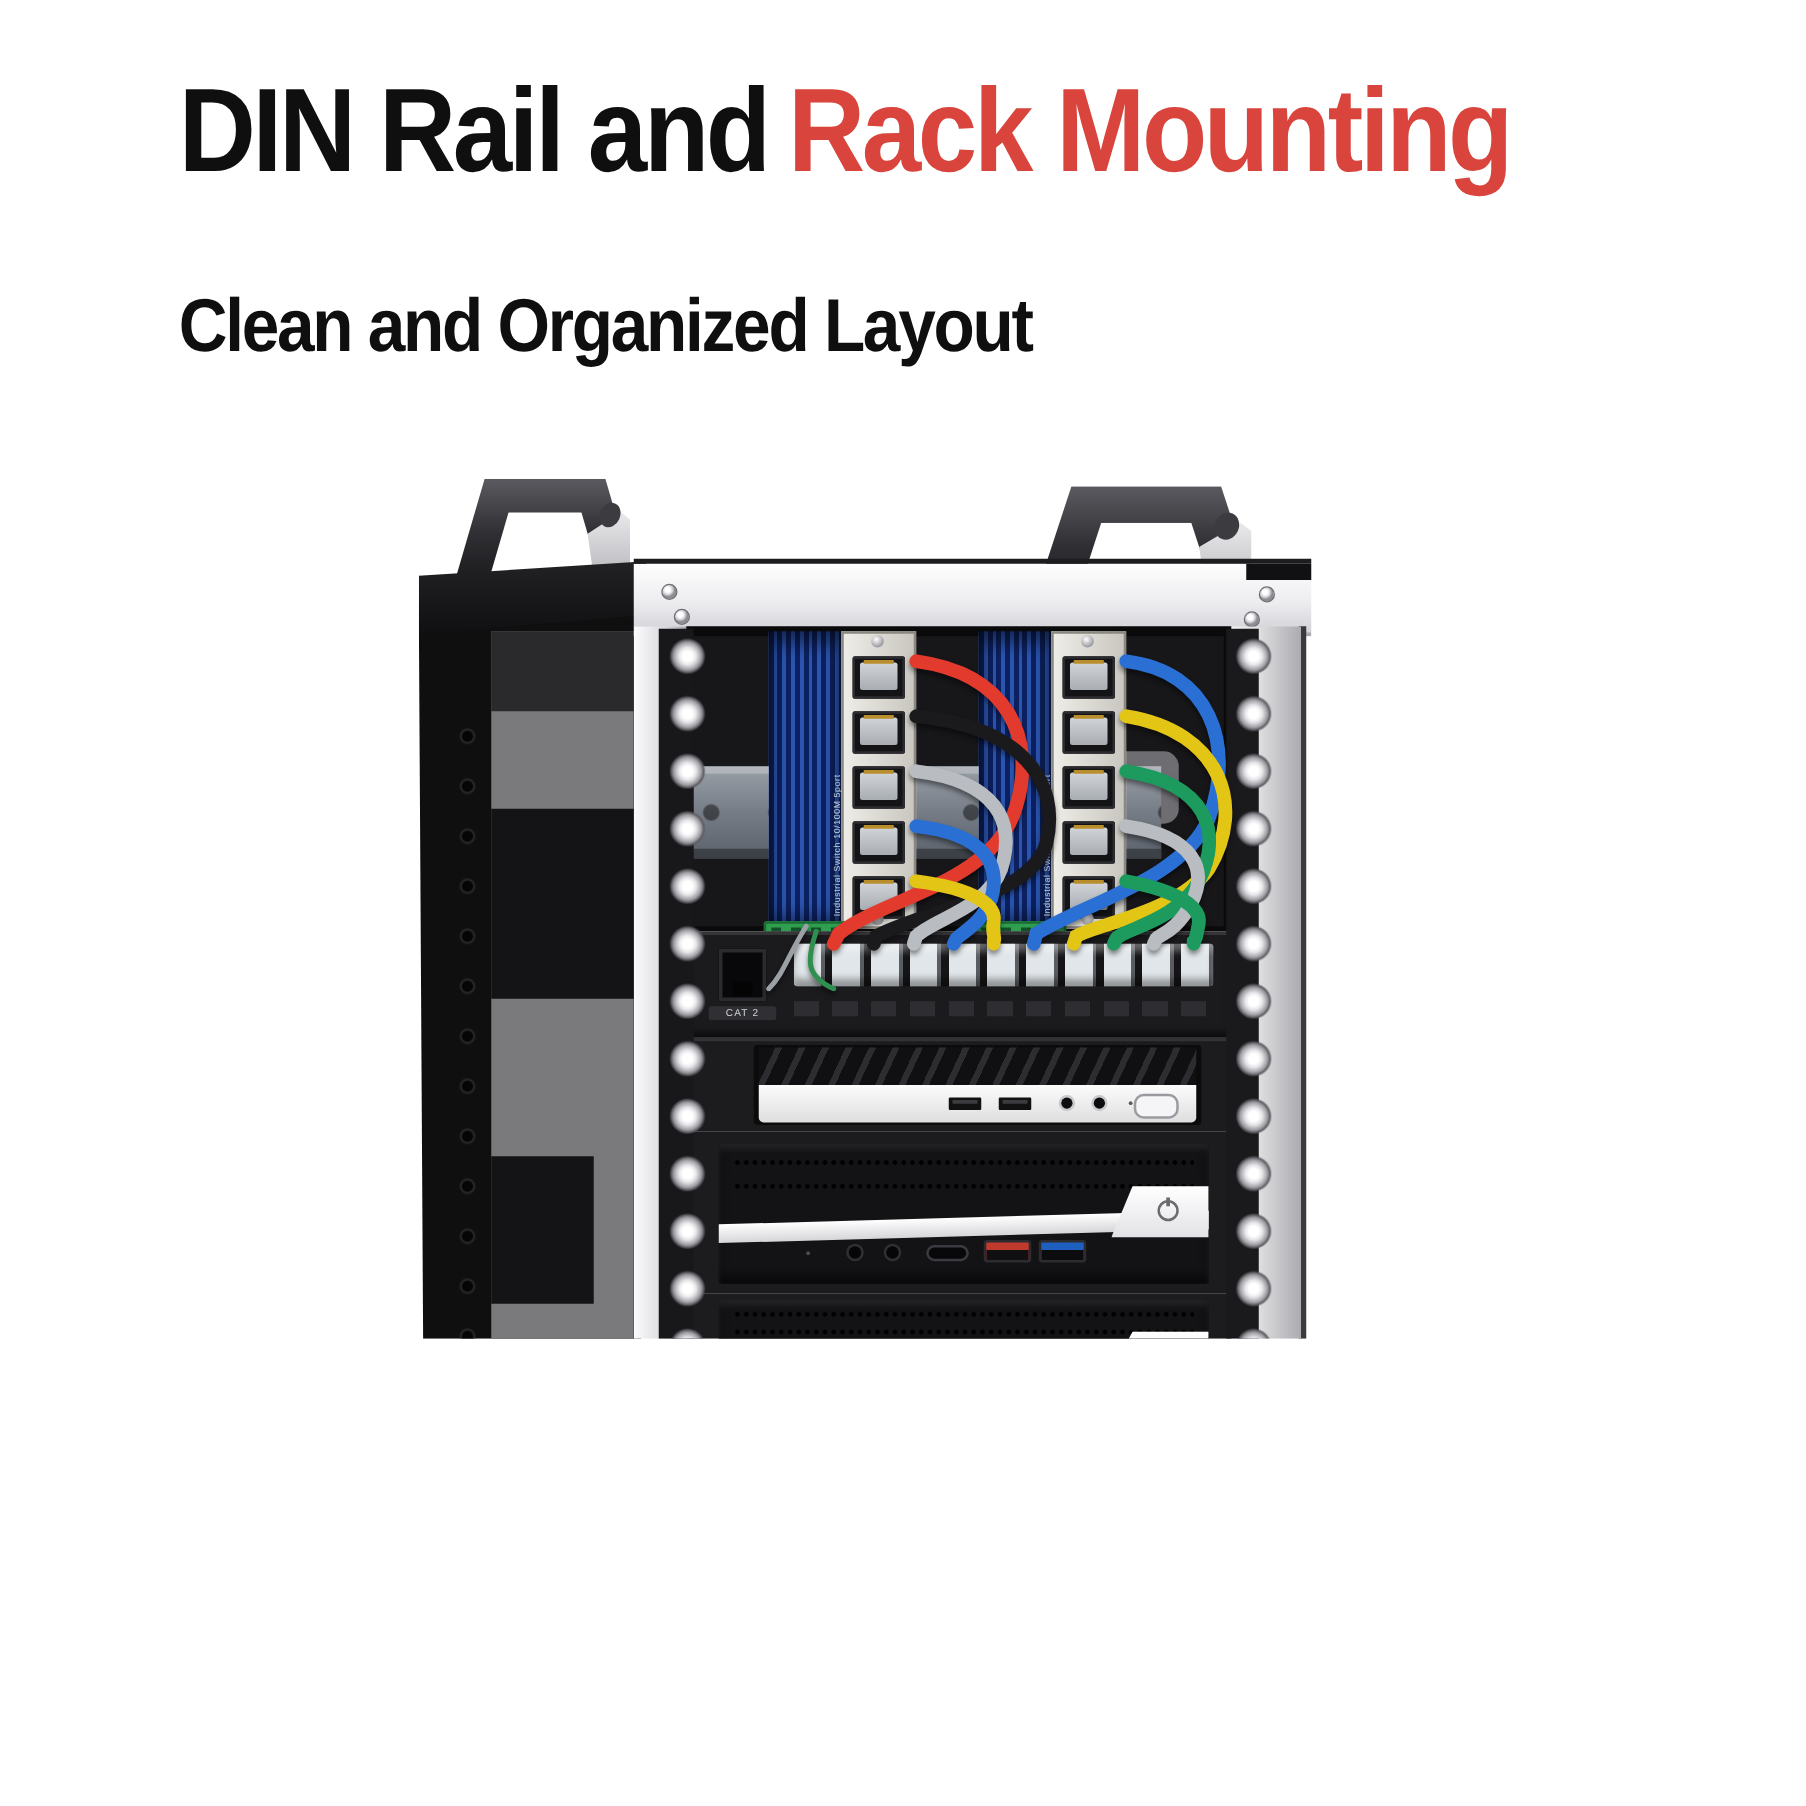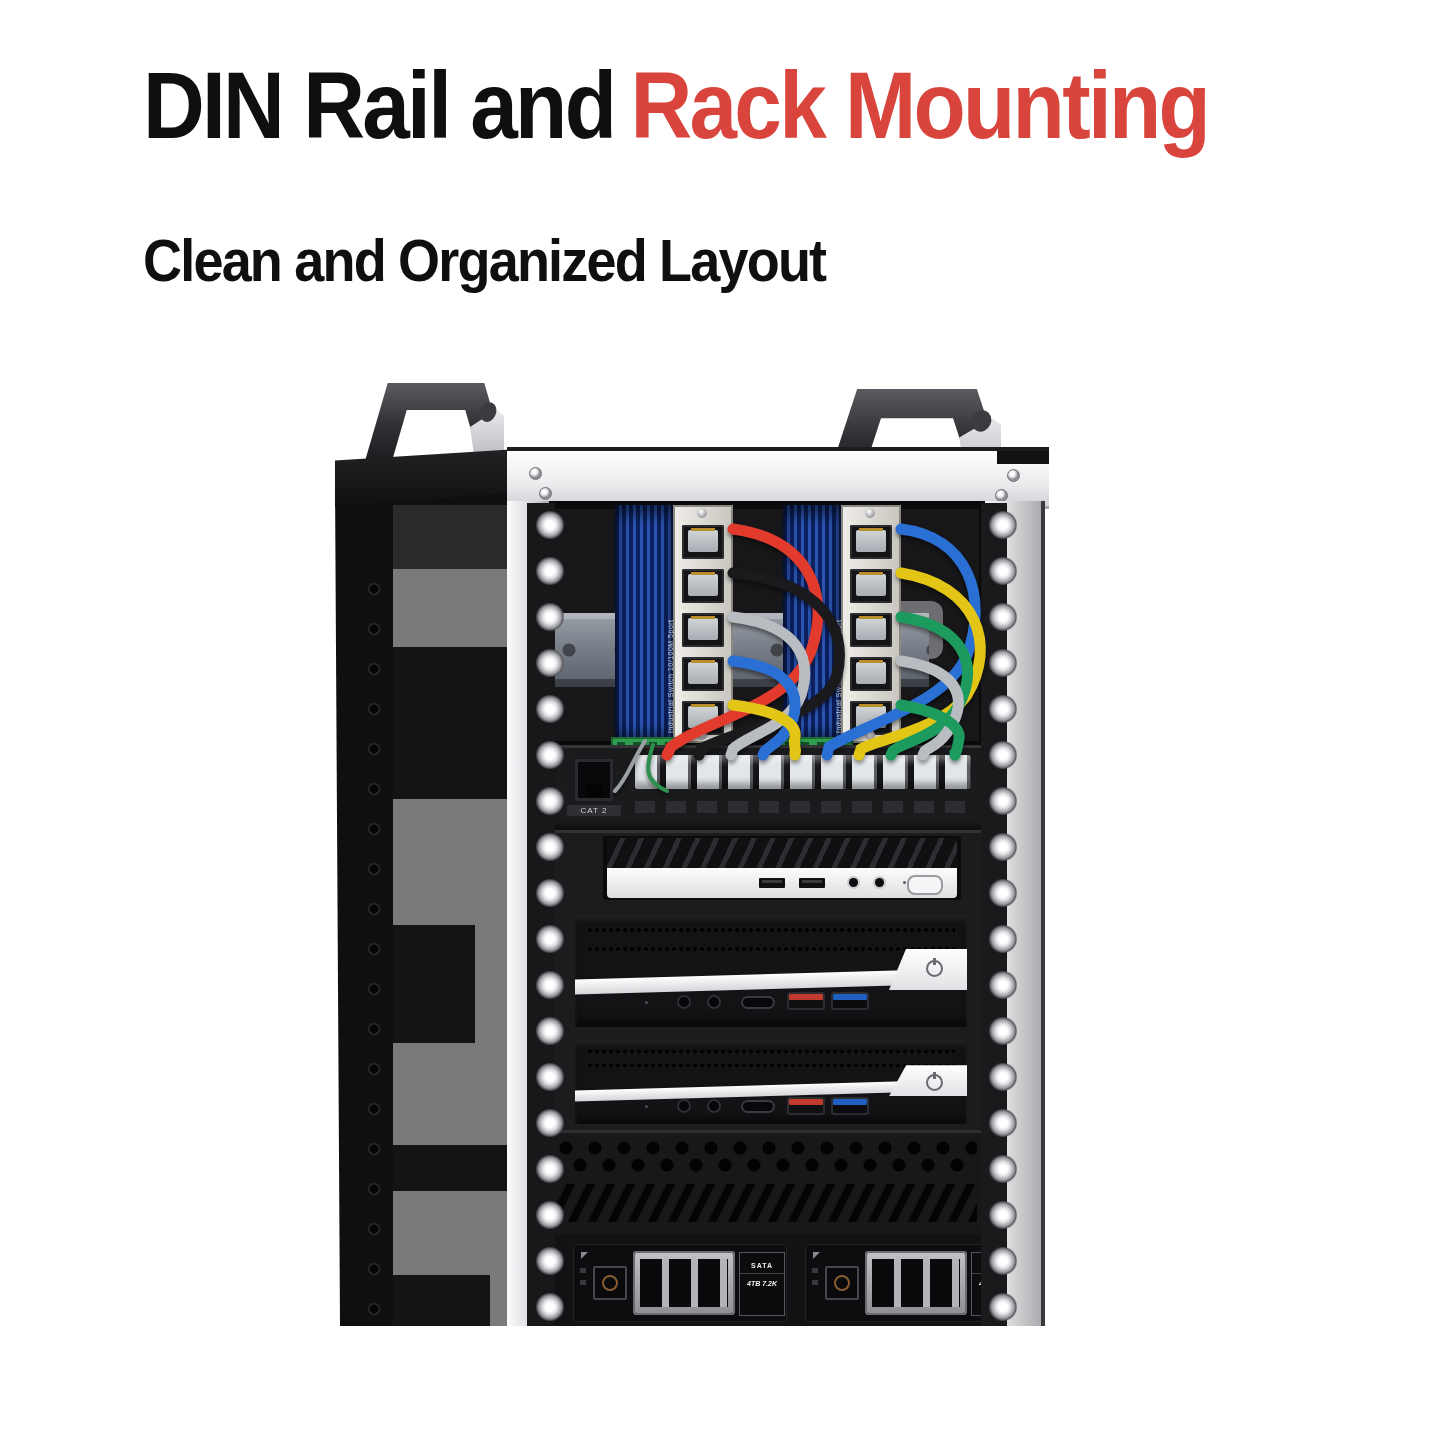--- a/index.html
+++ b/index.html
@@ -1,16 +1,16 @@
 <!DOCTYPE html>
 <html><head>
 <meta charset="utf-8">
 <style>
   html,body{margin:0;padding:0;background:#fff;}
-  .stage{position:relative;width:1445px;height:1326px;background:#fff;overflow:hidden;
+  .stage{position:relative;width:1445px;height:1071px;background:#fff;overflow:hidden;
          font-family:"Liberation Sans",sans-serif;}
   
   .heading{position:absolute;left:143px;top:58px;transform:scaleX(.90);transform-origin:left top;}
   .title{font-size:95px;font-weight:bold;letter-spacing:-3px;color:#0f0f10;white-space:nowrap;line-height:1;}
   .title .red{color:#d9453c;margin-left:18px;}
   .subtitle{margin-top:78px;font-size:60px;font-weight:bold;letter-spacing:-2px;color:#0f0f10;white-space:nowrap;line-height:1;}
   
   .rack{position:absolute;left:335px;top:383px;width:714px;height:1048px;}
   .abs{position:absolute;}
   

